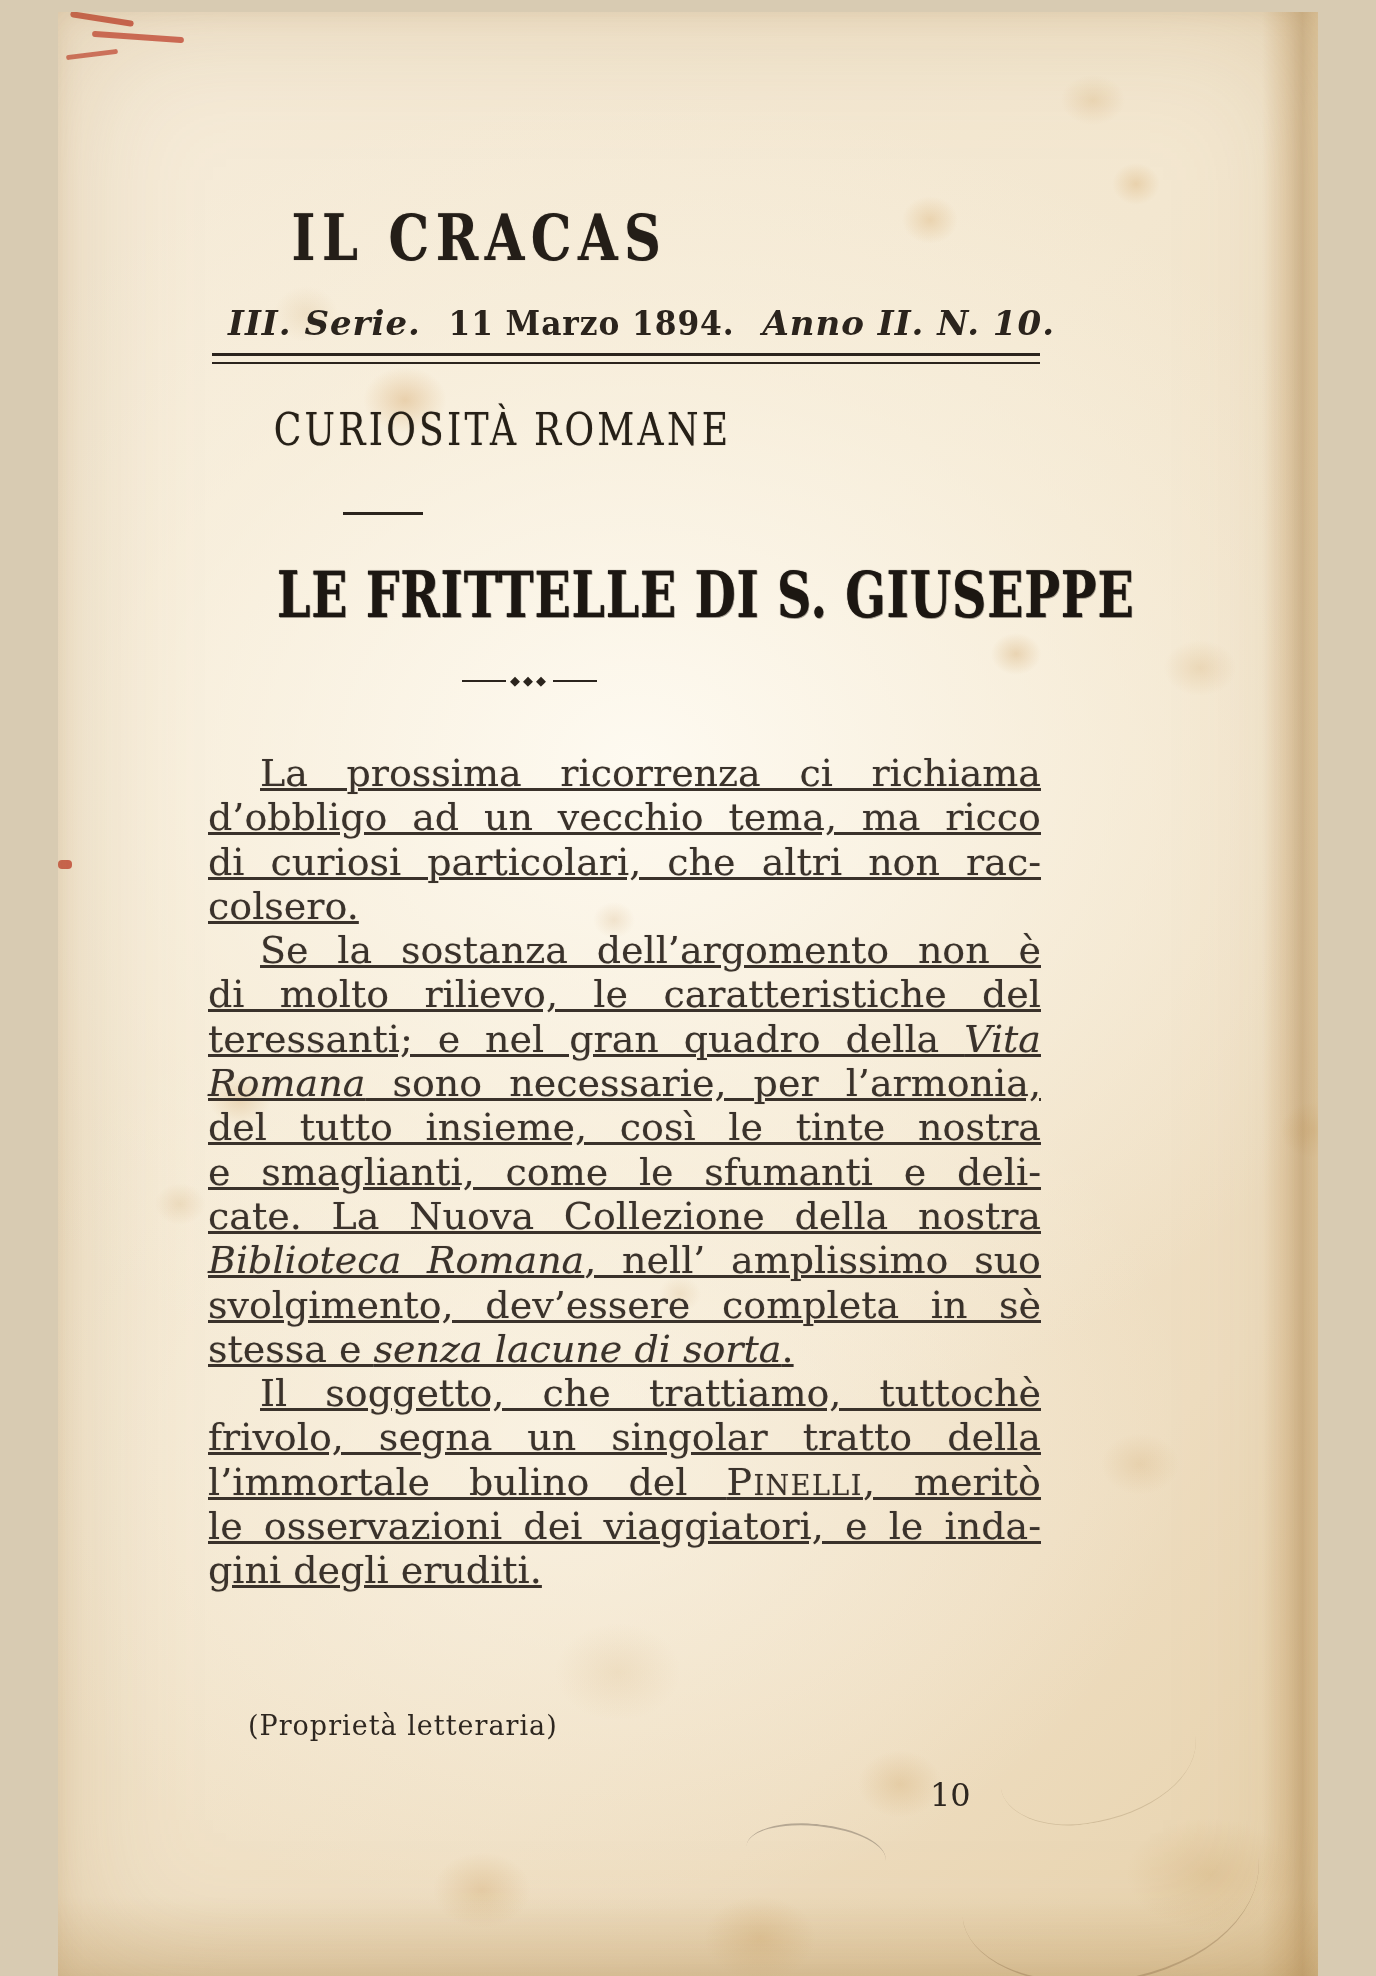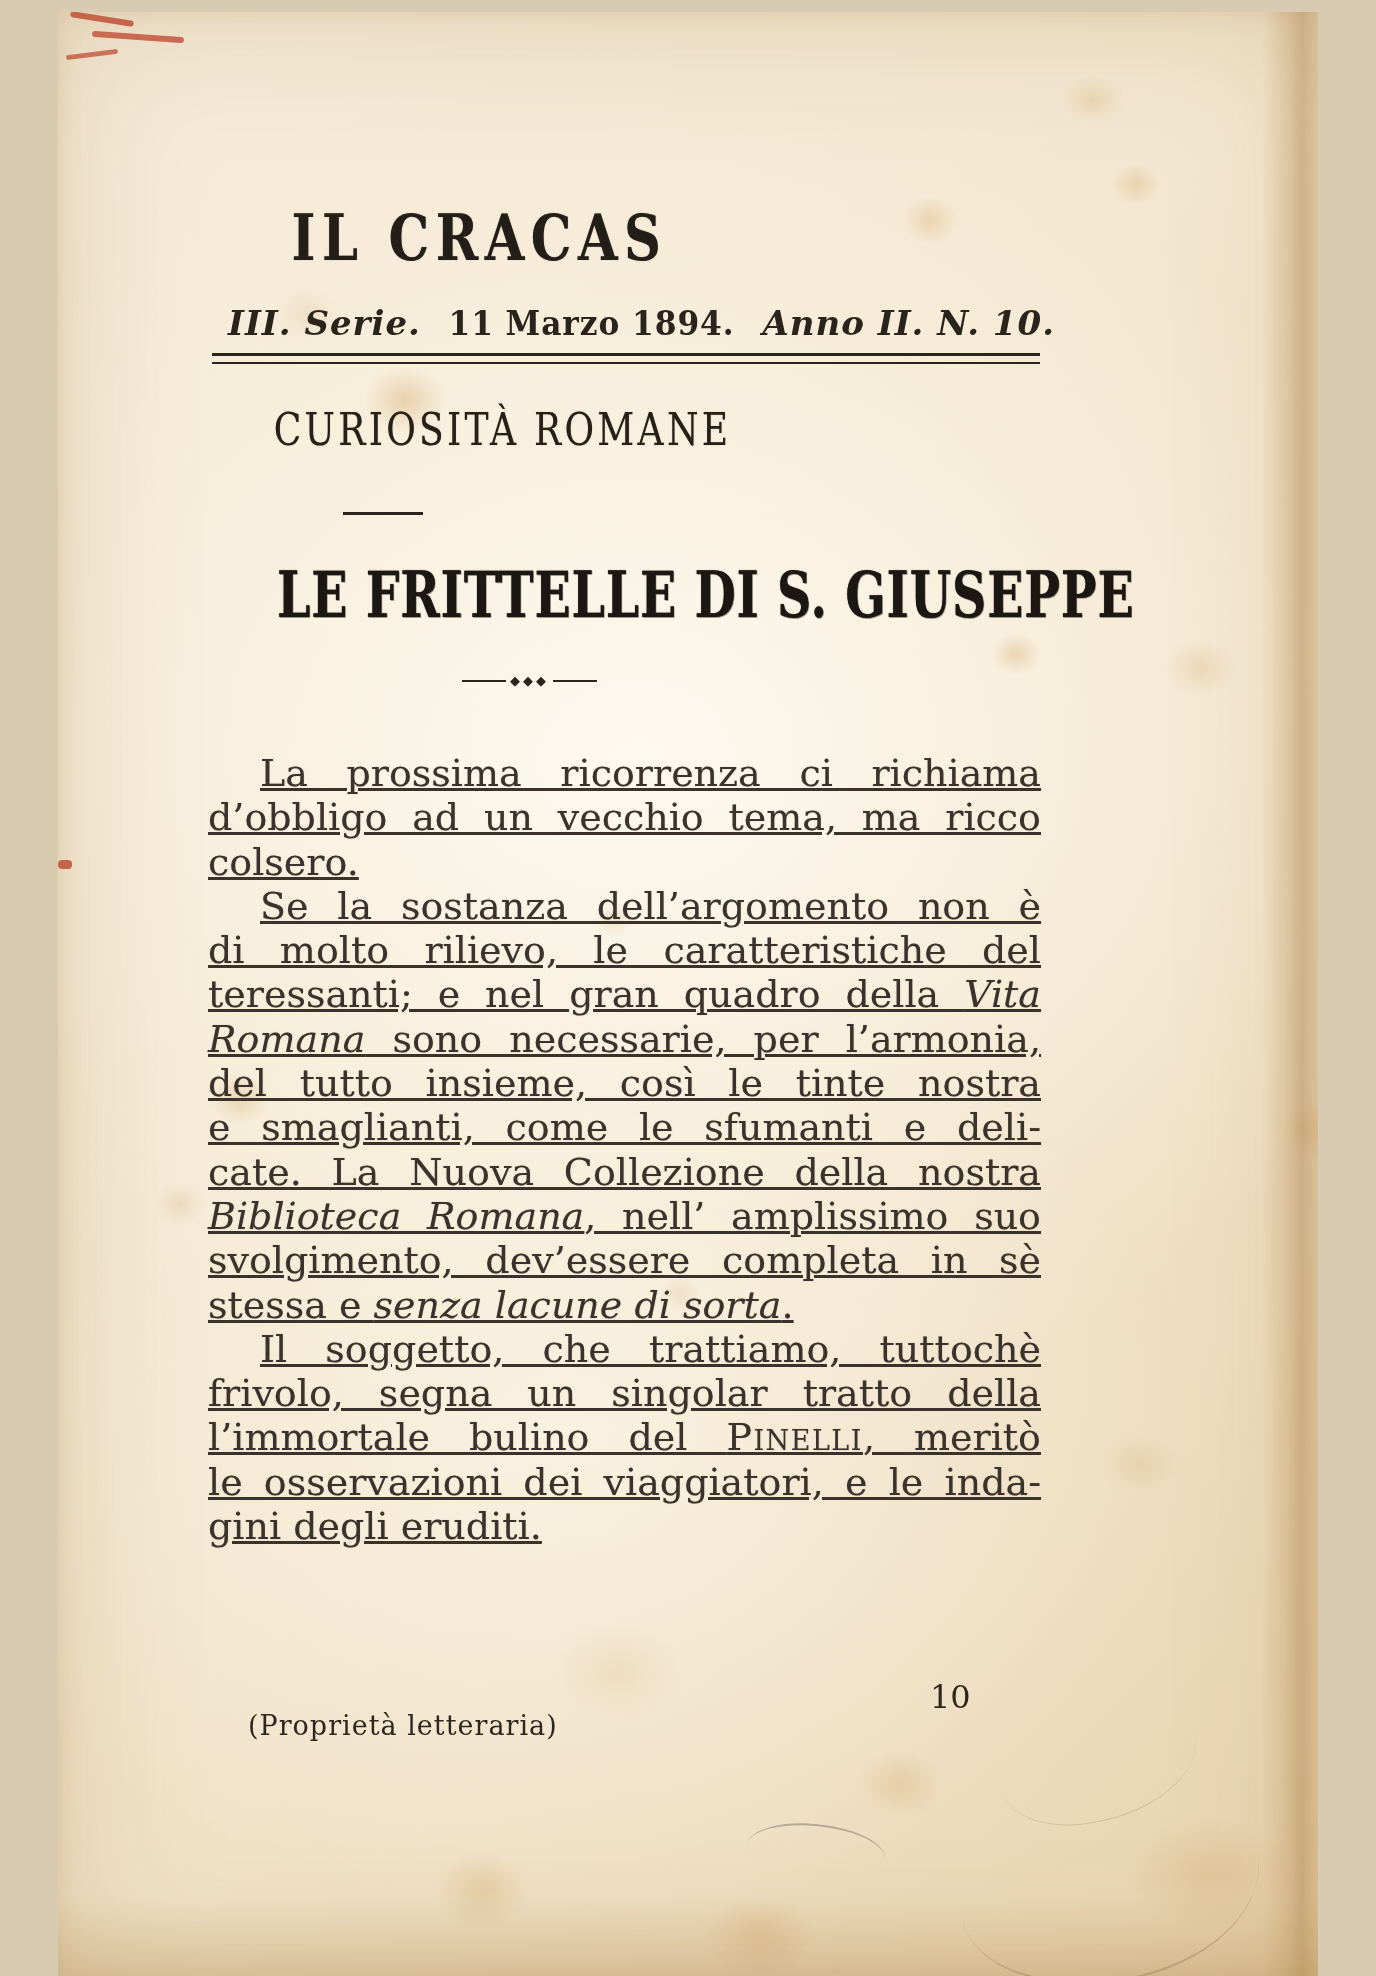--- a/index.html
+++ b/index.html
@@ -122,21 +122,21 @@
   .line.end{text-align:justify;text-align-last:left;}
   .line.indent{padding-left:52px;}
   .it{font-style:italic;}
   .sc{font-variant:small-caps;letter-spacing:1.5px;}
 
   .footer-copyright{
     position:absolute;left:190px;top:1698px;font-size:27px;color:#2e2720;
     letter-spacing:1px;
   }
   .page-number{
-    position:absolute;left:872px;top:1666px;font-size:32px;color:#2e2720;
+    position:absolute;left:872px;top:1764px;font-size:32px;color:#2e2720;
   }
 </style>
 </head>
 <body>
 
 <div class="page">
 
   <div class="foxing"></div>
   <div class="deckle"></div>
   <div class="bottom-edge"></div>
@@ -174,20 +174,21 @@
     <div class="ornament">
       <span class="bar"></span>
       <span class="gems">◆◆◆</span>
       <span class="bar"></span>
     </div>
 
     <div class="body-text">
         <div>
           <div class="line indent"><span>La prossima ricorrenza ci richiama</span></div>
           <div class="line"><span>d’obbligo ad un vecchio tema, ma ricco</span></div>
+          <div class="line"><span>di curiosi particolari, che altri non rac-</span></div>
           <div class="line end"><span>colsero.</span></div>
         </div>
         <div>
           <div class="line indent"><span>Se la sostanza dell’argomento non è</span></div>
           <div class="line"><span>di molto rilievo, le caratteristiche del</span></div>
           <div class="line"><span>teressanti; e nel gran quadro della </span><span class="it">Vita</span></div>
           <div class="line"><span class="it">Romana</span><span> sono necessarie, per l’armonia,</span></div>
           <div class="line"><span>del tutto insieme, così le tinte nostra</span></div>
           <div class="line"><span>e smaglianti, come le sfumanti e deli-</span></div>
           <div class="line"><span>cate. La Nuova Collezione della nostra</span></div>

